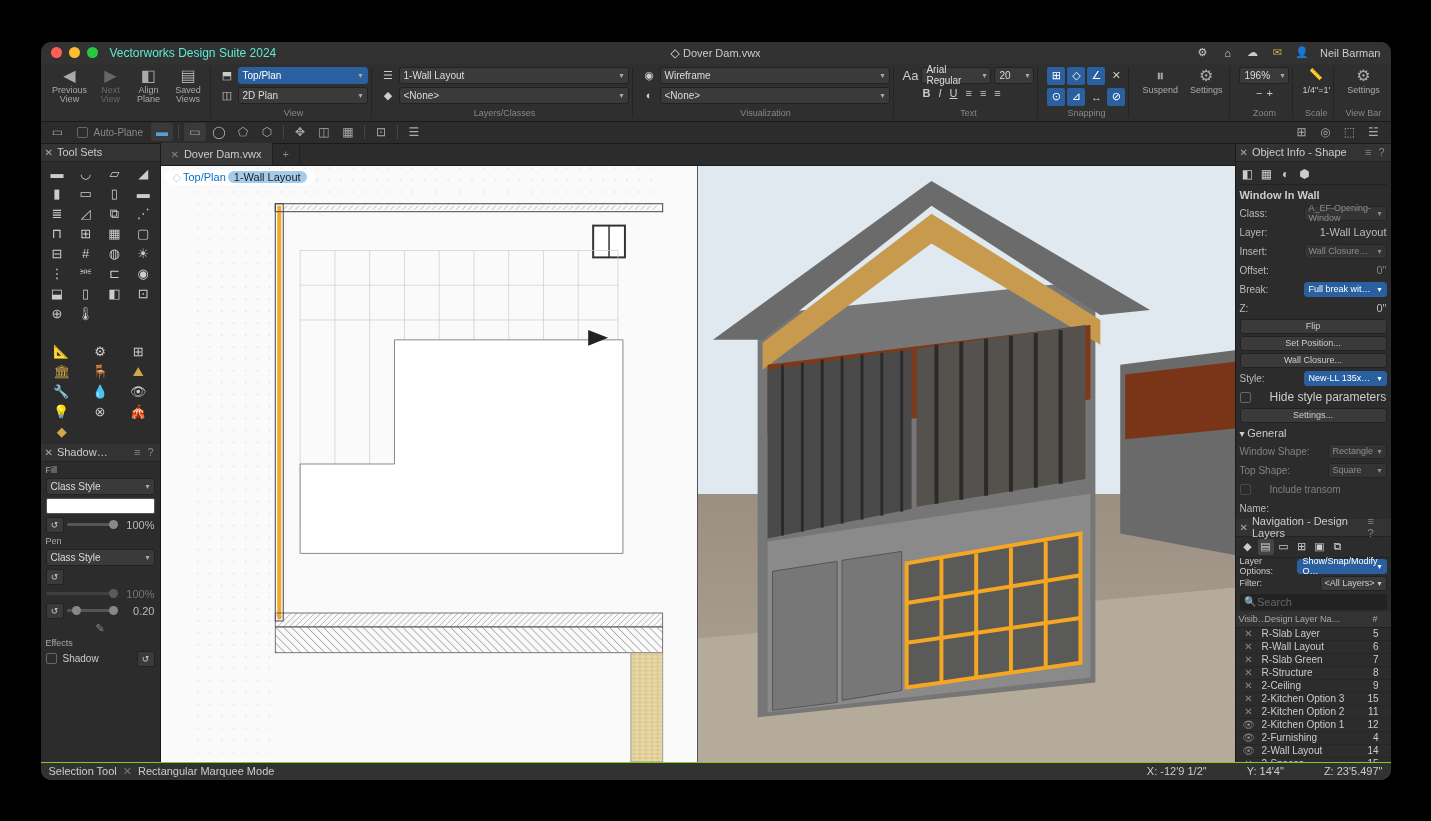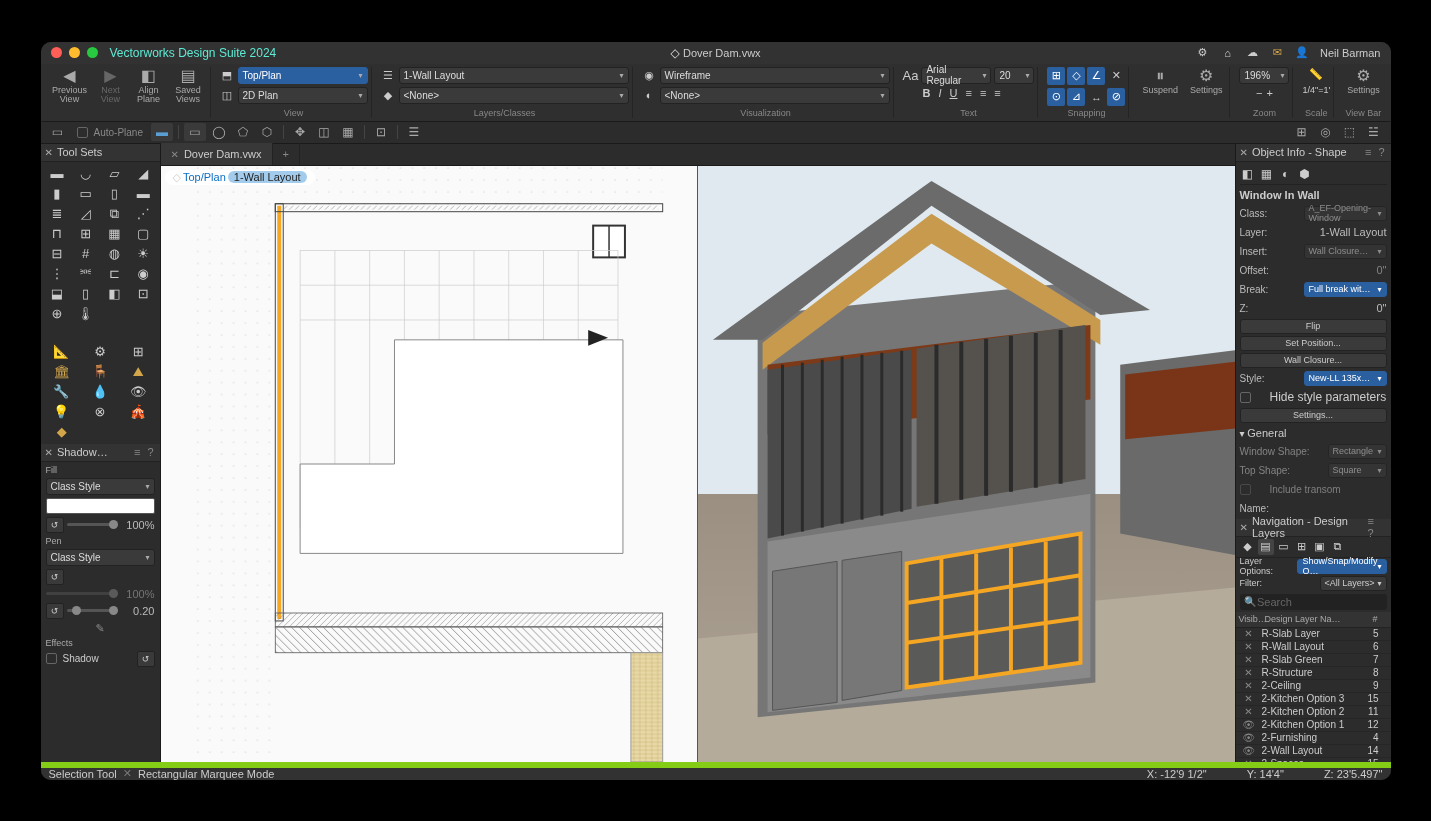--- a/index.html
+++ b/index.html
@@ -74,21 +74,21 @@
   .navicons .i{width:16px;height:16px;display:flex;align-items:center;justify-content:center;font-size:11px}
   .layerlist{flex:1;overflow:auto;font-size:10px}
   .lhdr{display:flex;background:#333;height:16px;align-items:center;border-bottom:1px solid #222}
   .lhdr div{padding:0 3px;font-size:9px;color:#aaa}
   .lrow{display:flex;height:13px;align-items:center;border-bottom:1px solid #262626}
   .lrow .vis{width:26px;text-align:center;font-size:10px;color:#888}
   .lrow .nm{flex:1;font-size:10px;color:#ccc;white-space:nowrap;overflow:hidden}
   .lrow .num{width:20px;text-align:right;font-size:10px;color:#ccc;padding-right:2px}
   .lrow .e{width:10px}
   .searchbox{background:#222;border-radius:3px;height:16px;margin:2px 4px;display:flex;align-items:center;padding:0 5px;font-size:10px;color:#666}
-  .statusbar{height:18px;background:#323232;border-top:6px solid #84cc16;display:flex;align-items:center;padding:0 8px;font-size:10px;color:#bbb}
+  .statusbar{height:18px;background:#323232;border-top:1px solid #84cc16;display:flex;align-items:center;padding:0 8px;font-size:10px;color:#bbb}
   .statusbar .right{margin-left:auto;display:flex;gap:40px}
   .snapico{width:18px;height:18px;display:flex;align-items:center;justify-content:center;font-size:11px}
   .snapico.on{background:#2a5fa0;color:#fff;border-radius:2px}
   .chk{width:11px;height:11px;border:1px solid #666;border-radius:2px;display:inline-block;vertical-align:middle;margin-right:3px}
   .txtright{text-align:right;color:#bbb}
 </style>
 </head>
 <body>
 
 <div class="window">

